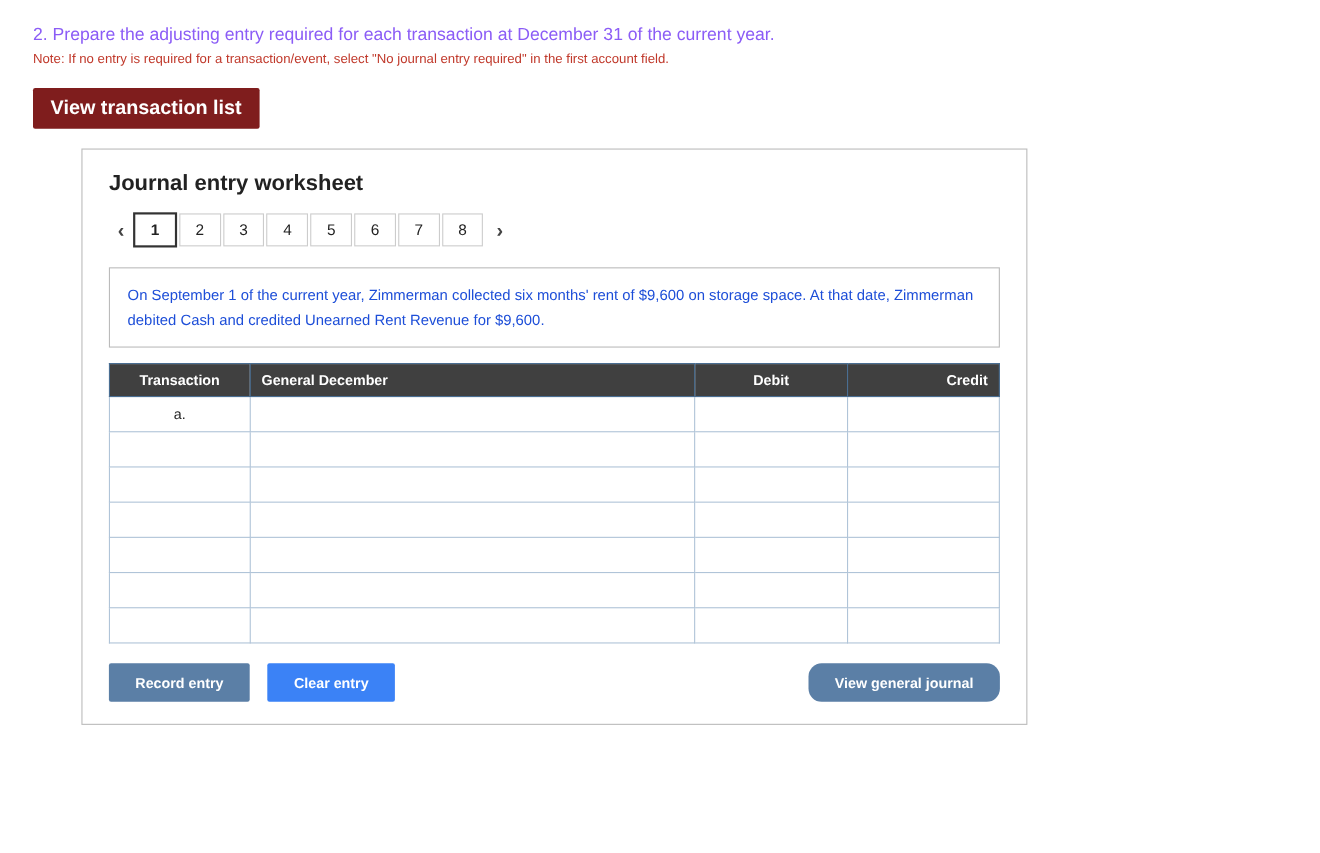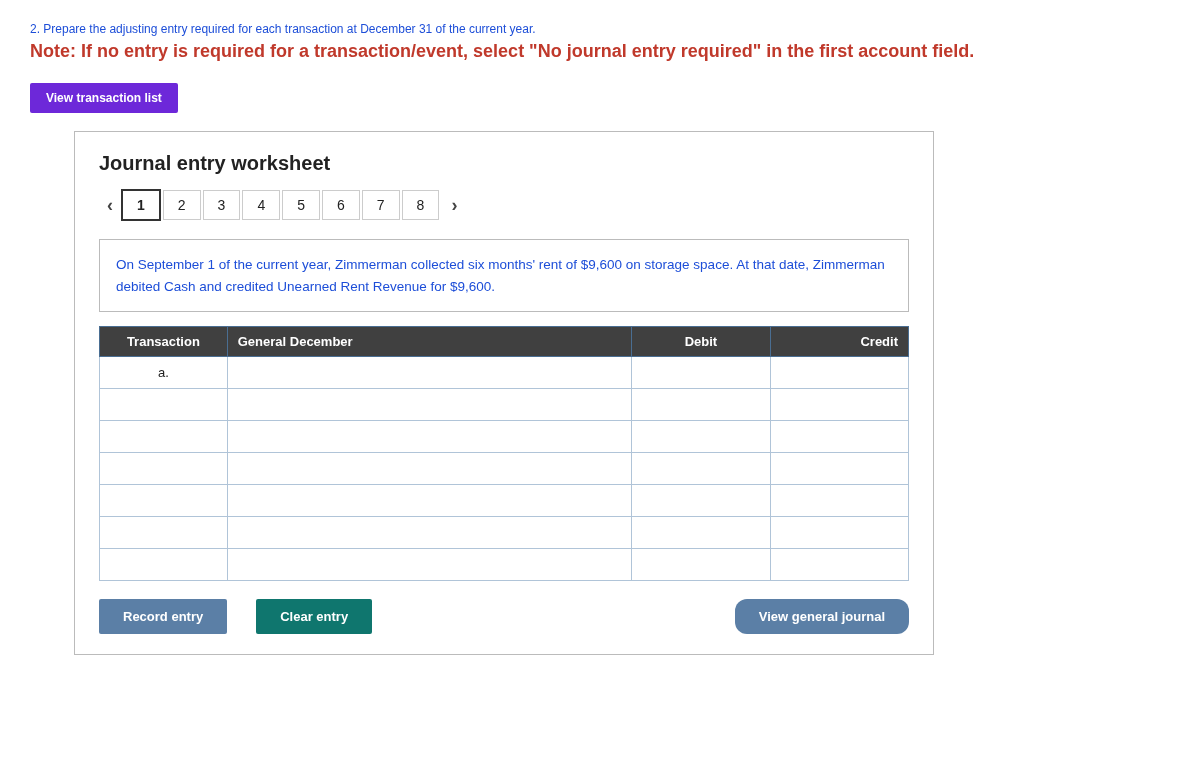--- a/index.html
+++ b/index.html
@@ -10,34 +10,34 @@
       color: #222;
       padding: 20px 30px;
       width: 1200px;
       min-height: 775px;
     }
     .instruction-block {
       margin-bottom: 18px;
       line-height: 1.5;
     }
     .instruction-line1 {
-      color: #1d4ed8;
-      font-size: 12px;
+      color: #8b5cf6;
+      font-size: 16px;
     }
     .instruction-line2 {
       color: #c0392b;
+      font-size: 12px;
+      font-weight: normal;
+    }
+    .view-transaction-btn {
+      background: #7f1d1d;
+      color: #fff;
+      border: none;
+      padding: 8px 16px;
       font-size: 18px;
-      font-weight: bold;
-    }
-    .view-transaction-btn {
-      background: #6d28d9;
-      color: #fff;
-      border: none;
-      padding: 8px 16px;
-      font-size: 12px;
       font-weight: bold;
       cursor: pointer;
       margin-bottom: 18px;
       border-radius: 2px;
     }
     .worksheet-container {
       border: 1px solid #bbb;
       padding: 20px 24px 20px 24px;
       background: #fff;
       max-width: 860px;
@@ -126,36 +126,36 @@
       height: 100%;
       border: none;
       outline: none;
       padding: 4px 8px;
       font-size: 13px;
       background: transparent;
     }
     .btn-row {
       display: flex;
       align-items: center;
-      gap: 13px;
+      gap: 0;
       margin-top: 4px;
     }
     .btn-record {
       background: #5b7fa6;
       color: #fff;
       border: none;
       padding: 10px 24px;
       font-size: 13px;
       font-weight: bold;
       cursor: pointer;
       margin-right: 16px;
       border-radius: 2px;
     }
     .btn-clear {
-      background: #0f766e;
+      background: #3b82f6;
       color: #fff;
       border: none;
       padding: 10px 24px;
       font-size: 13px;
       font-weight: bold;
       cursor: pointer;
       margin-right: auto;
       border-radius: 2px;
     }
     .btn-view-journal {

